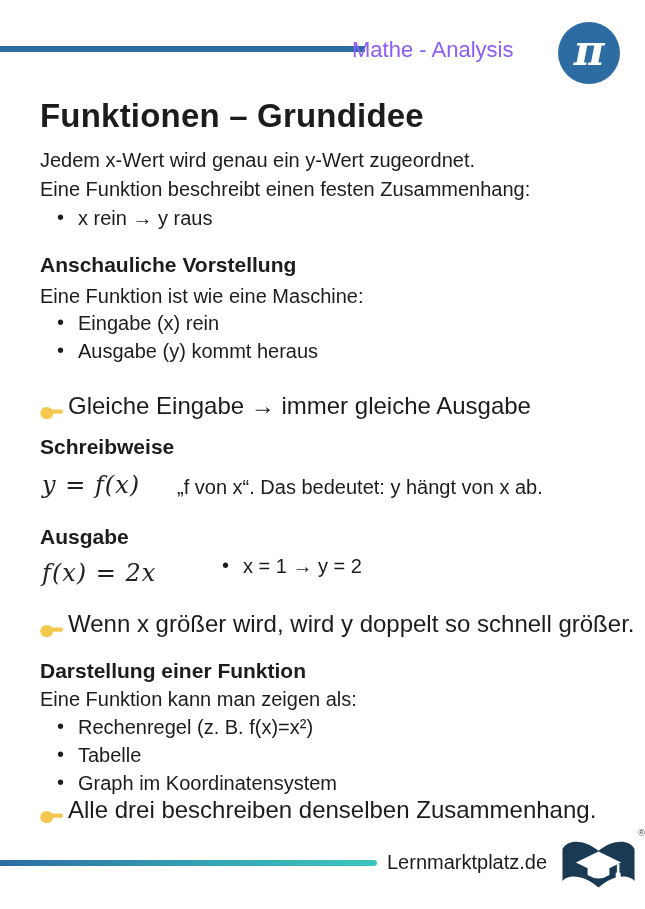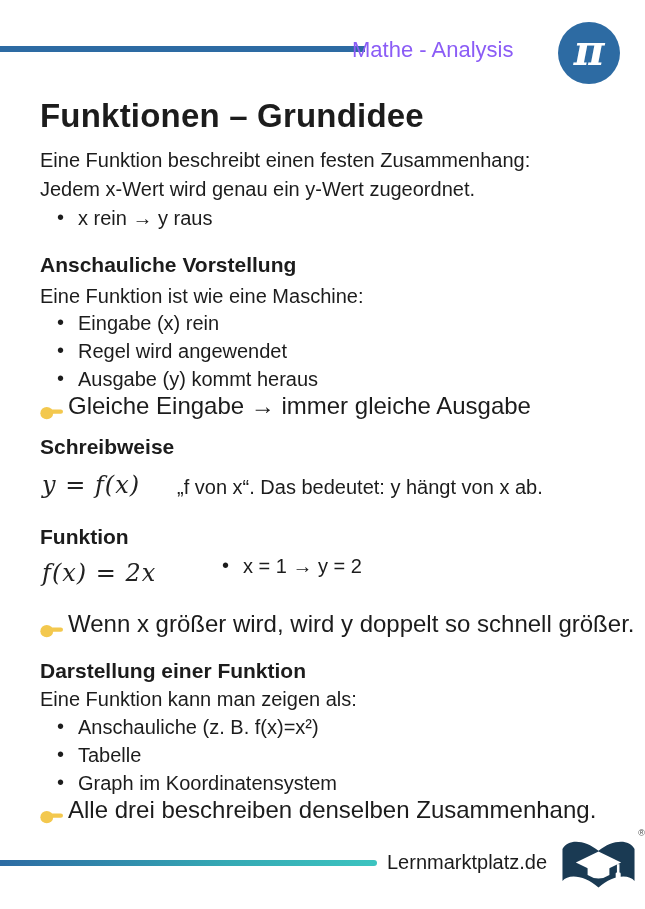--- a/index.html
+++ b/index.html
@@ -62,67 +62,66 @@
 
   <div class="abs header-rule"></div>
   <div class="abs header-subject">Mathe - Analysis</div>
   <div class="abs pi-badge">
     <span>π</span>
   </div>
 
   <h1 class="abs page-title">Funktionen – Grundidee</h1>
 
   <div class="abs lead body-text">
+    <div>Jedem x-Wert wird genau ein y-Wert zugeordnet.</div>
     <div>Eine Funktion beschreibt einen festen Zusammenhang:</div>
-    <div>Jedem x-Wert wird genau ein y-Wert zugeordnet.</div>
   </div>
   <ul class="abs bullets" style="top:204px">
     <li>x rein → y raus</li>
   </ul>
 
   <h2 class="abs section-heading" style="top:251px">Anschauliche Vorstellung</h2>
   <div class="abs body-text" style="left:40px;top:282px">Eine Funktion ist wie eine Maschine:</div>
   <ul class="abs bullets" style="top:309px">
     <li>Eingabe (x) rein</li>
-    <li>Regel wird angewendet</li>
     <li>Ausgabe (y) kommt heraus</li>
   </ul>
   <div class="abs note" style="top:392px">
     <span class="finger-icon">
       <svg width="23" height="17" viewBox="0 0 34 24">
         <ellipse cx="10" cy="13" rx="9.5" ry="9" fill="#f3c84e"></ellipse>
         <rect x="13" y="7.5" width="21" height="6.4" rx="3.2" fill="#f3c84e"></rect>
       </svg>
     </span>
     <span>Gleiche Eingabe → immer gleiche Ausgabe</span>
   </div>
 
   <h2 class="abs section-heading" style="top:433px">Schreibweise</h2>
   <div class="abs formula" style="left:42px;top:470px">y = f(x)</div>
   <div class="abs explain" style="left:177px;top:474px">„f von x“. Das bedeutet: y hängt von x ab.</div>
 
-  <h2 class="abs section-heading" style="top:523px">Funktion</h2>
+  <h2 class="abs section-heading" style="top:523px">Ausgabe</h2>
   <div class="abs formula" style="left:42px;top:558px">f(x) = 2x</div>
   <ul class="abs bullets example-bullets" style="top:551px">
     <li>x = 1 → y = 2</li>
   </ul>
   <div class="abs note" style="top:610px">
     <span class="finger-icon">
       <svg width="23" height="17" viewBox="0 0 34 24">
         <ellipse cx="10" cy="13" rx="9.5" ry="9" fill="#f3c84e"></ellipse>
         <rect x="13" y="7.5" width="21" height="6.4" rx="3.2" fill="#f3c84e"></rect>
       </svg>
     </span>
     <span>Wenn x größer wird, wird y doppelt so schnell größer.</span>
   </div>
 
   <h2 class="abs section-heading" style="top:657px">Darstellung einer Funktion</h2>
   <div class="abs body-text" style="left:40px;top:685px">Eine Funktion kann man zeigen als:</div>
   <ul class="abs bullets" style="top:713px">
-    <li>Anschauliche (z. B. f(x)=x²)</li>
+    <li>Rechenregel (z. B. f(x)=x²)</li>
     <li>Tabelle</li>
     <li>Graph im Koordinatensystem</li>
   </ul>
   <div class="abs note" style="top:796px">
     <span class="finger-icon">
       <svg width="23" height="17" viewBox="0 0 34 24">
         <ellipse cx="10" cy="13" rx="9.5" ry="9" fill="#f3c84e"></ellipse>
         <rect x="13" y="7.5" width="21" height="6.4" rx="3.2" fill="#f3c84e"></rect>
       </svg>
     </span>

